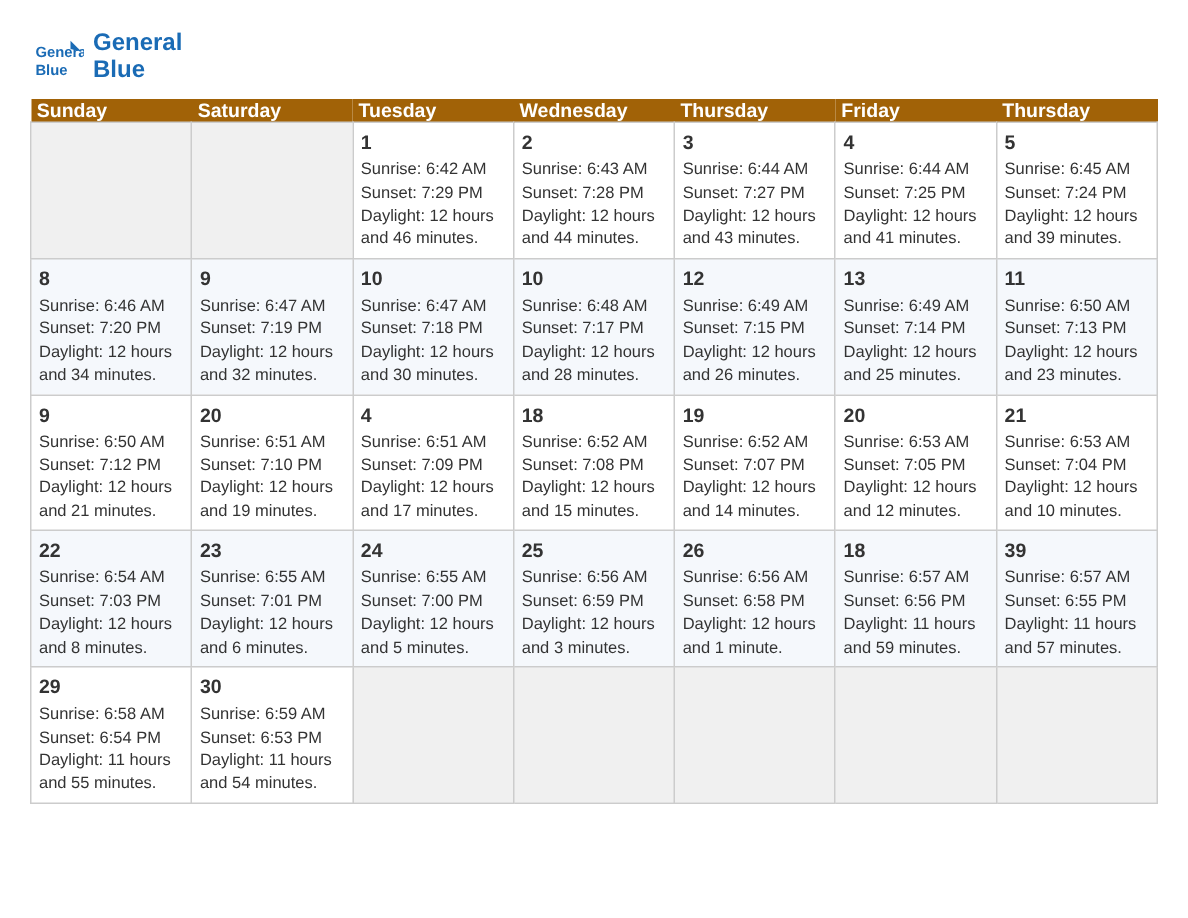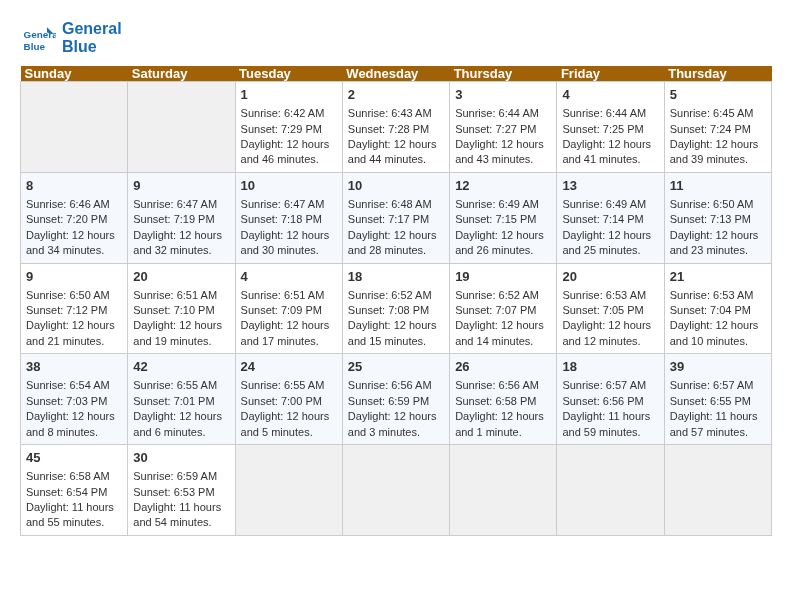--- a/index.html
+++ b/index.html
@@ -134,30 +134,30 @@
       <tr>
         <td><span class="day-num">9</span><span>Sunrise: 6:50 AM<br>Sunset: 7:12 PM<br>Daylight: 12 hours and 21 minutes.</span></td>
         <td><span class="day-num">20</span><span>Sunrise: 6:51 AM<br>Sunset: 7:10 PM<br>Daylight: 12 hours and 19 minutes.</span></td>
         <td><span class="day-num">4</span><span>Sunrise: 6:51 AM<br>Sunset: 7:09 PM<br>Daylight: 12 hours and 17 minutes.</span></td>
         <td><span class="day-num">18</span><span>Sunrise: 6:52 AM<br>Sunset: 7:08 PM<br>Daylight: 12 hours and 15 minutes.</span></td>
         <td><span class="day-num">19</span><span>Sunrise: 6:52 AM<br>Sunset: 7:07 PM<br>Daylight: 12 hours and 14 minutes.</span></td>
         <td><span class="day-num">20</span><span>Sunrise: 6:53 AM<br>Sunset: 7:05 PM<br>Daylight: 12 hours and 12 minutes.</span></td>
         <td><span class="day-num">21</span><span>Sunrise: 6:53 AM<br>Sunset: 7:04 PM<br>Daylight: 12 hours and 10 minutes.</span></td>
       </tr>
       <tr>
-        <td><span class="day-num">38</span><span>Sunrise: 6:54 AM<br>Sunset: 7:03 PM<br>Daylight: 12 hours and 8 minutes.</span></td>
-        <td><span class="day-num">42</span><span>Sunrise: 6:55 AM<br>Sunset: 7:01 PM<br>Daylight: 12 hours and 6 minutes.</span></td>
+        <td><span class="day-num">22</span><span>Sunrise: 6:54 AM<br>Sunset: 7:03 PM<br>Daylight: 12 hours and 8 minutes.</span></td>
+        <td><span class="day-num">23</span><span>Sunrise: 6:55 AM<br>Sunset: 7:01 PM<br>Daylight: 12 hours and 6 minutes.</span></td>
         <td><span class="day-num">24</span><span>Sunrise: 6:55 AM<br>Sunset: 7:00 PM<br>Daylight: 12 hours and 5 minutes.</span></td>
         <td><span class="day-num">25</span><span>Sunrise: 6:56 AM<br>Sunset: 6:59 PM<br>Daylight: 12 hours and 3 minutes.</span></td>
         <td><span class="day-num">26</span><span>Sunrise: 6:56 AM<br>Sunset: 6:58 PM<br>Daylight: 12 hours and 1 minute.</span></td>
         <td><span class="day-num">18</span><span>Sunrise: 6:57 AM<br>Sunset: 6:56 PM<br>Daylight: 11 hours and 59 minutes.</span></td>
         <td><span class="day-num">39</span><span>Sunrise: 6:57 AM<br>Sunset: 6:55 PM<br>Daylight: 11 hours and 57 minutes.</span></td>
       </tr>
       <tr>
-        <td><span class="day-num">45</span><span>Sunrise: 6:58 AM<br>Sunset: 6:54 PM<br>Daylight: 11 hours and 55 minutes.</span></td>
+        <td><span class="day-num">29</span><span>Sunrise: 6:58 AM<br>Sunset: 6:54 PM<br>Daylight: 11 hours and 55 minutes.</span></td>
         <td><span class="day-num">30</span><span>Sunrise: 6:59 AM<br>Sunset: 6:53 PM<br>Daylight: 11 hours and 54 minutes.</span></td>
         <td class="empty"></td>
         <td class="empty"></td>
         <td class="empty"></td>
         <td class="empty"></td>
         <td class="empty"></td>
       </tr>
     </tbody>
 </table>
 

